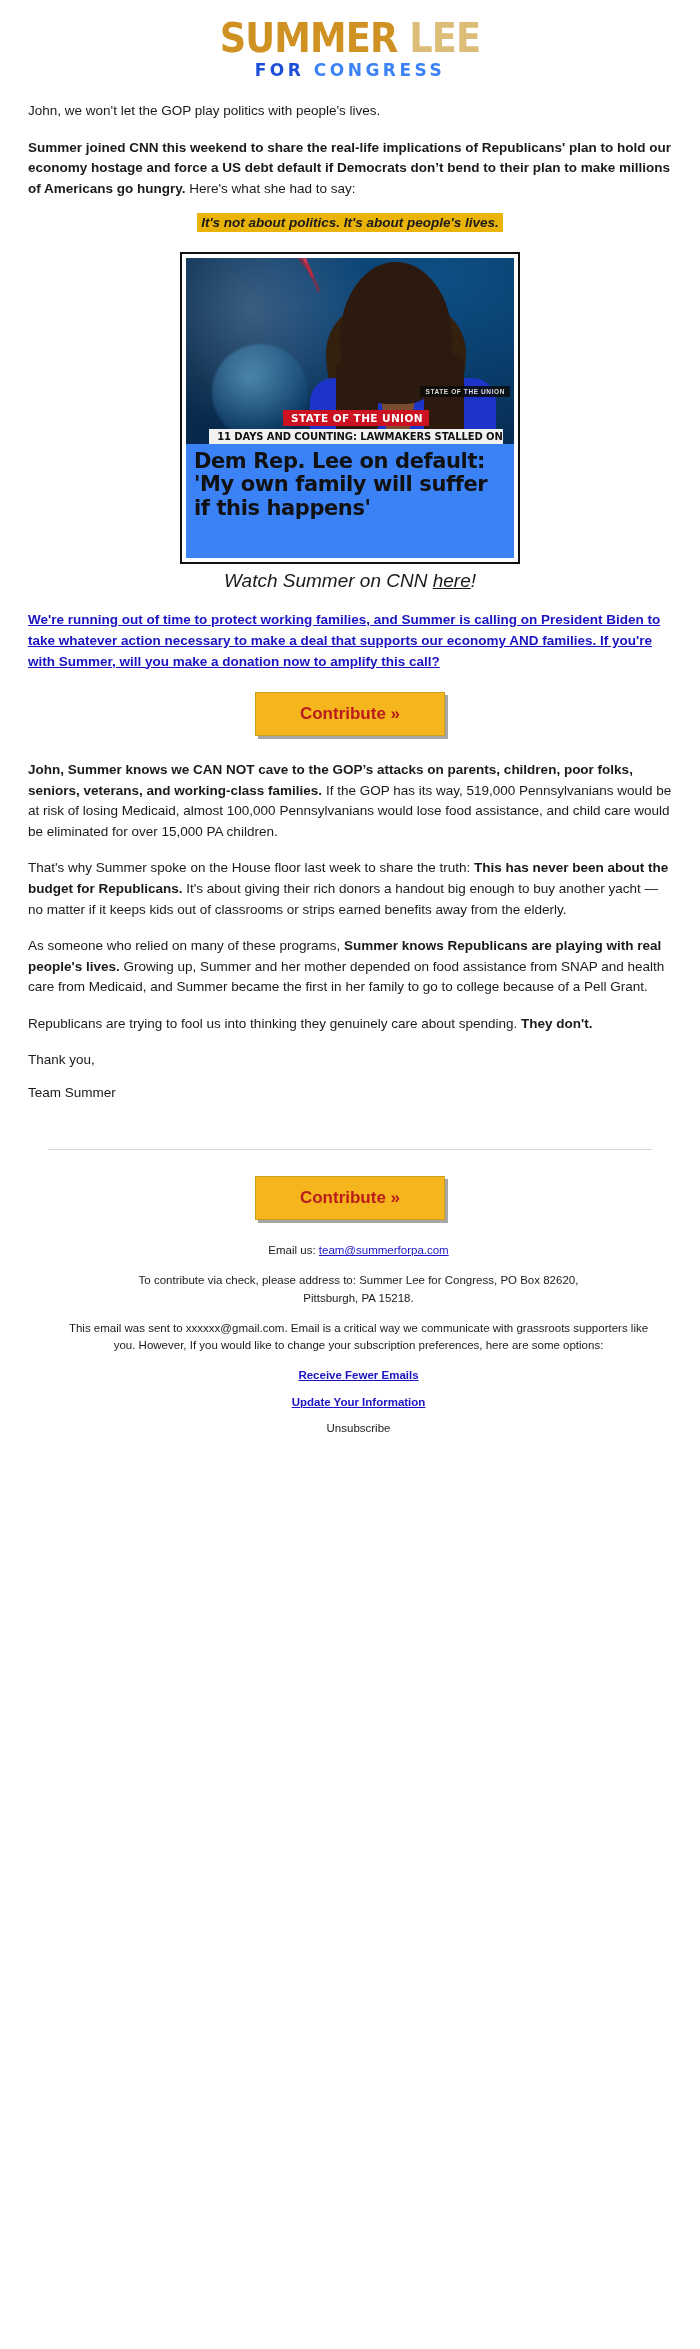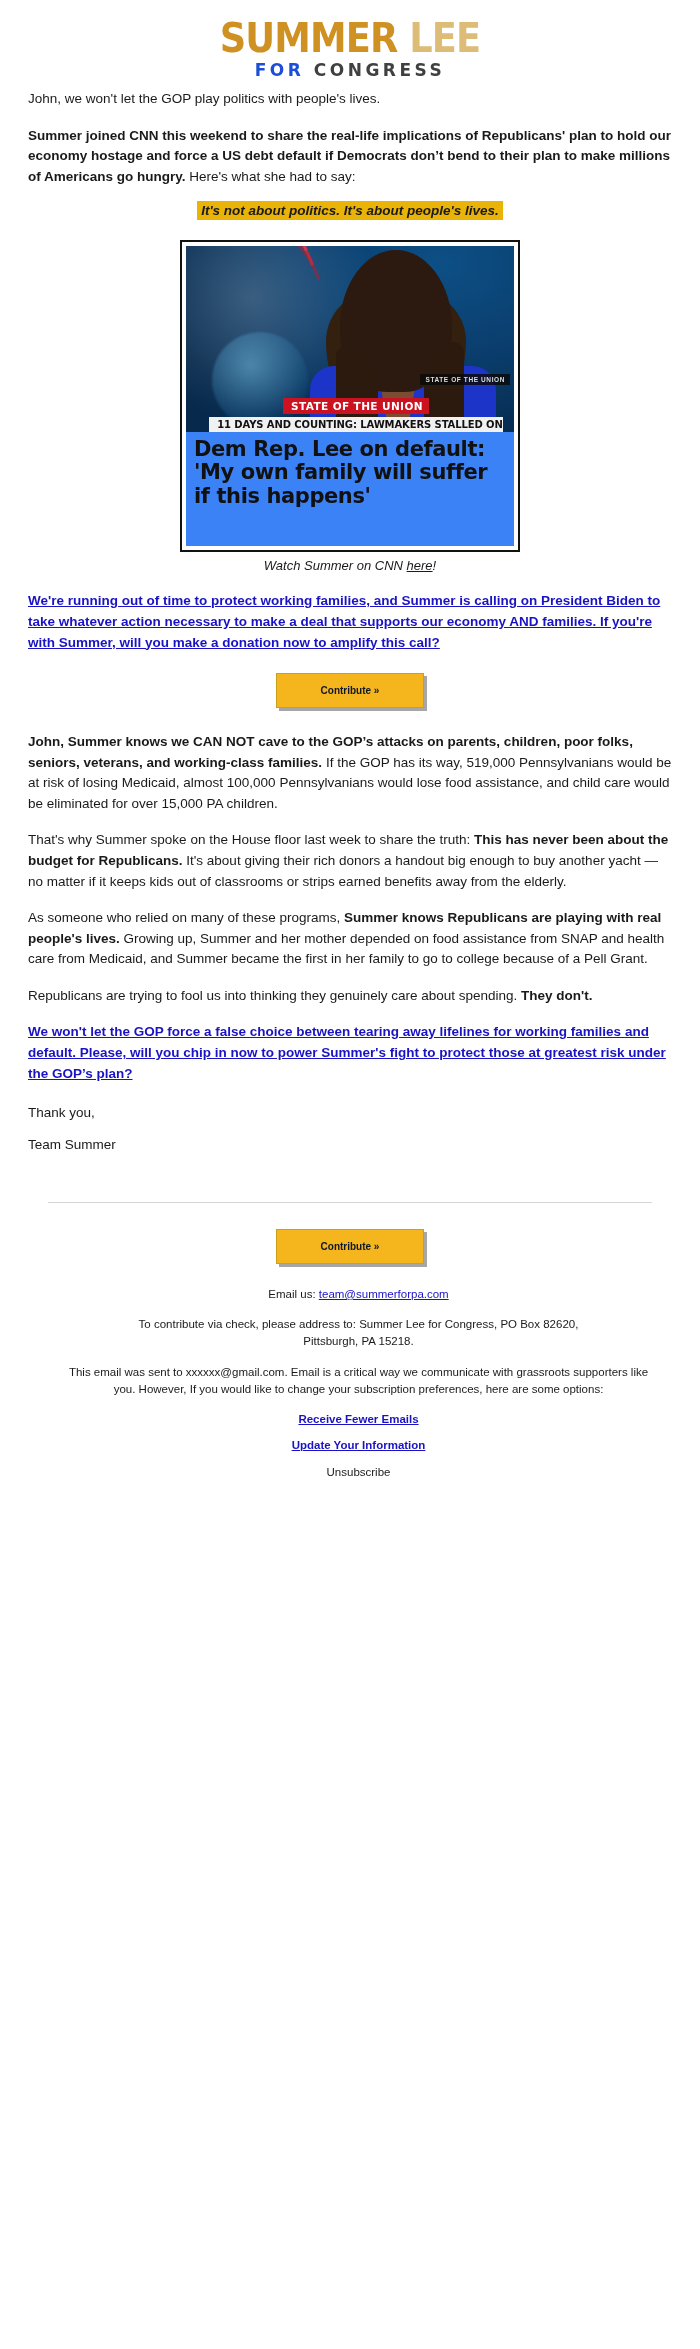--- a/index.html
+++ b/index.html
@@ -37,30 +37,30 @@
   .logo-lee { color: #ddbc78; }
   .logo-line2 {
     font-family: "DejaVu Sans", sans-serif;
     font-weight: 700;
     font-size: 17px;
     letter-spacing: 3.5px;
     margin-top: 4px;
     line-height: 1.0;
   }
   .logo-for { color: #1d4ed8; }
-  .logo-congress { color: #404040; text-align: center; }
+  .logo-congress { color: #3b82f6; text-align: center; }
 
   
   .content {
     padding: 0 20px;
   }
   p.body-text {
     font-size: 13.5px;
     line-height: 1.52;
-    margin: 0 0 16px 0;
+    margin: 12px 0 16px 0;
     color: #1a1a1a;
   }
   p.body-text.tight { margin-bottom: 13px; }
   .b { font-weight: bold; }
 
   
   .quote-box {
     background: #fdf3de;
     margin: 6px 6px 14px 6px;
     padding: 6px 26px 7px 26px;
@@ -215,21 +215,21 @@
     color: #ddd;
     font-size: 6.5px;
     font-weight: bold;
     letter-spacing: .6px;
     padding: 2px 5px;
   }
 
   .caption {
     text-align: center;
     font-style: italic;
-    font-size: 13px;
+    font-size: 19px;
     margin: 6px 0 18px 0;
   }
   .caption a { color: #1a1a1a; text-decoration: underline; }
 
   
   .link-para {
     margin: 0 0 18px 0;
     font-size: 13.5px;
     line-height: 1.55;
     font-weight: bold;
@@ -237,23 +237,23 @@
   .link-para a, a.blue {
     color: #1a13c4;
     text-decoration: underline;
   }
 
   
   .btn-row { text-align: center; margin: 20px 0 24px 0; }
   .btn {
     display: inline-block;
     background: #f5b51c;
-    color: #0f172a;
+    color: #b91c1c;
     font-weight: bold;
-    font-size: 10px;
+    font-size: 17px;
     padding: 11px 44px;
     border: 1px solid #caa11c;
     box-shadow: 3px 3px 0 rgba(0,0,0,.35);
     text-decoration: none;
     cursor: pointer;
   }
 
   
   .divider {
     border: 0; border-top: 1px solid #d5d5d5;
@@ -350,21 +350,20 @@
     </div>
 
     <p class="body-text"><span class="b">John, Summer knows we CAN NOT cave to the GOP’s attacks on parents, children, poor folks, seniors, veterans, and working-class families.</span><span> If the GOP has its way, 519,000 Pennsylvanians would be at risk of losing Medicaid, almost 100,000 Pennsylvanians would lose food assistance, and child care would be eliminated for over 15,000 PA children.</span></p>
 
     <p class="body-text"><span>That's why Summer spoke on the House floor last week to share the truth: </span><span class="b">This has never been about the budget for Republicans.</span><span> It's about giving their rich donors a handout big enough to buy another yacht — no matter if it keeps kids out of classrooms or strips earned benefits away from the elderly.</span></p>
 
     <p class="body-text"><span>As someone who relied on many of these programs, </span><span class="b">Summer knows Republicans are playing with real people's lives.</span><span> Growing up, Summer and her mother depended on food assistance from SNAP and health care from Medicaid, and Summer became the first in her family to go to college because of a Pell Grant.</span></p>
 
     <p class="body-text"><span>Republicans are trying to fool us into thinking they genuinely care about spending. </span><span class="b">They don't.</span></p>
 
-    <p class="link-para"><a href="#" class="blue">We won't let the GOP force a false choice between tearing away lifelines for working families and default. Please, will you chip in now to power Summer's fight to protect those at greatest risk under the GOP’s plan?</a></p>
 
     <p class="body-text" style="margin-bottom:12px">Thank you,</p>
     <p class="body-text">Team Summer</p>
 
   </div>
 
   <hr class="divider">
 
   <div class="btn-row" style="margin:0 0 22px 0">
     <a href="#" class="btn">Contribute »</a>

